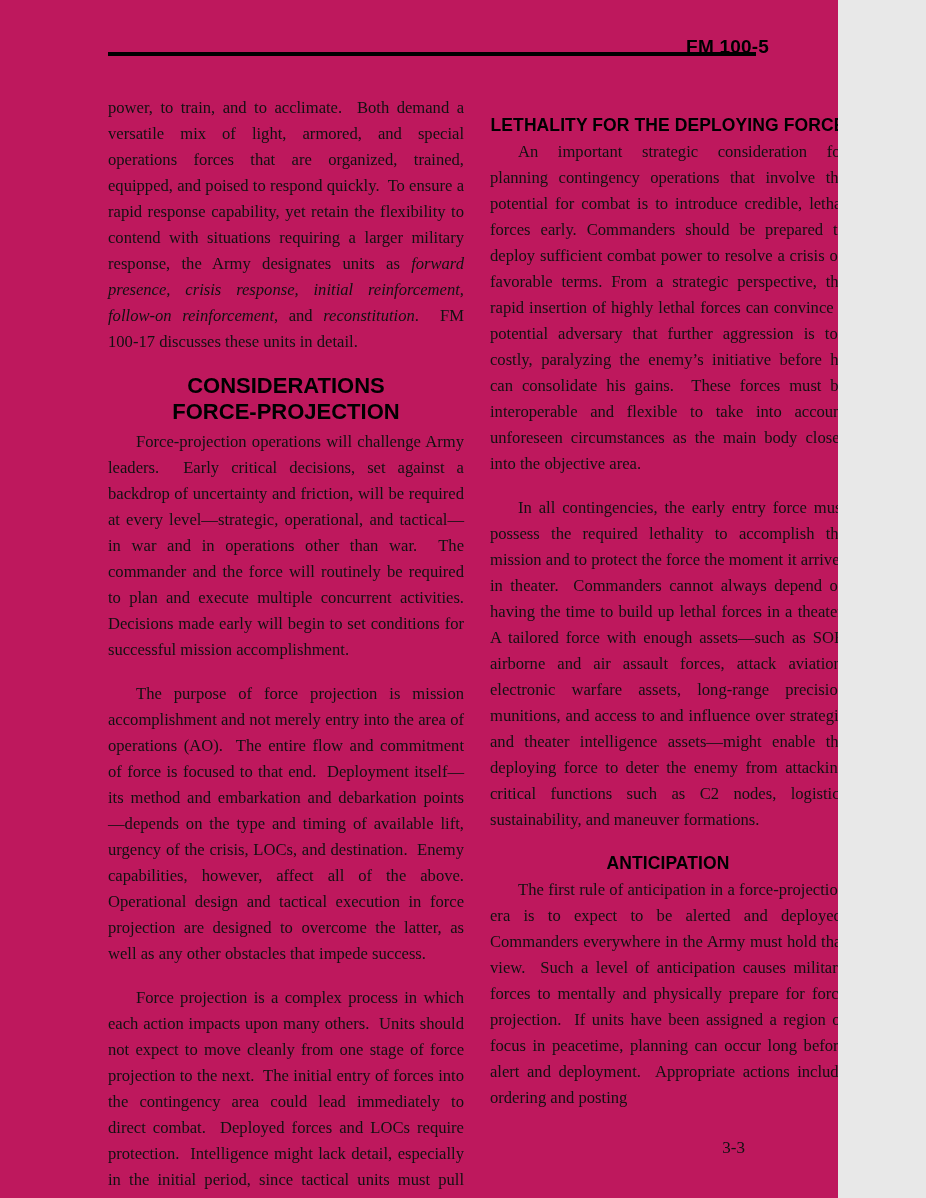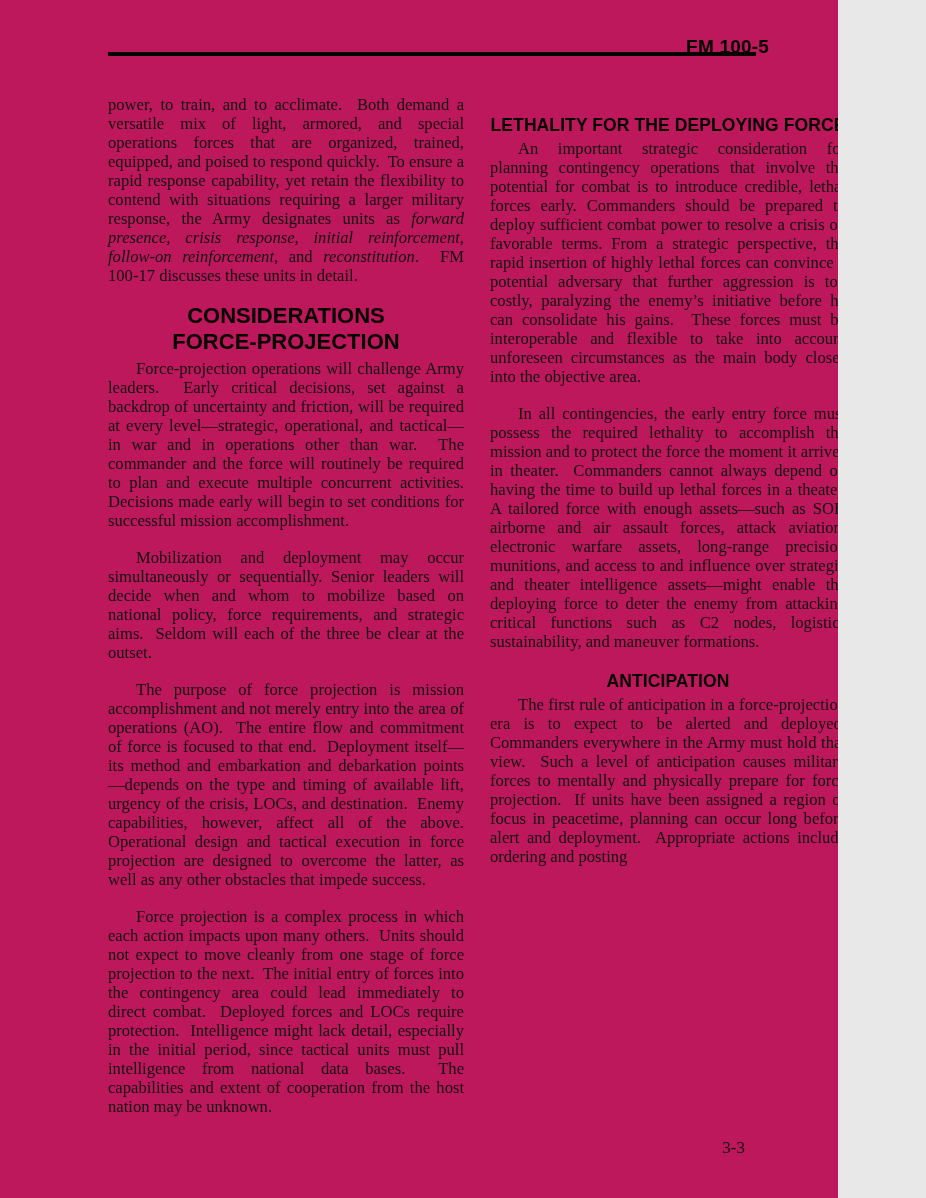--- a/index.html
+++ b/index.html
@@ -41,21 +41,21 @@
     width: 738px;
     display: flex;
     gap: 26px;
   }
   .col {
     width: 356px;
     flex: 0 0 356px;
   }
   .body-para {
     font-size: 16.6px;
-    line-height: 19px;
+    line-height: 26px;
     text-align: justify;
     white-space: pre-wrap;
     margin: 0 0 18px 0;
     text-indent: 28px;
   }
   .body-para.no-indent {
     text-indent: 0;
   }
   .section-heading {
     font-family: "Liberation Sans", sans-serif;
@@ -102,21 +102,20 @@
 
     <div class="col">
       <p class="body-para no-indent"><span>power, to train, and to acclimate.  Both demand a versatile mix of light, armored, and special operations forces that are organized, trained, equipped, and poised to respond quickly.  To ensure a rapid response capability, yet retain the flexibility to contend with situations requiring a larger military response, the Army designates units as </span><em>forward presence, crisis response, initial reinforcement, follow-on reinforcement</em><span>, and </span><em>reconstitution</em><span>.  FM 100-17 discusses these units in detail.</span></p>
 
       <h1 class="section-heading">
         <span>CONSIDERATIONS</span>
         <span>FORCE-PROJECTION</span>
       </h1>
 
       <p class="body-para">Force-projection operations will challenge Army leaders.  Early critical decisions, set against a backdrop of uncertainty and friction, will be required at every level—strategic, operational, and tactical—in war and in operations other than war.  The commander and the force will routinely be required to plan and execute multiple concurrent activities. Decisions made early will begin to set conditions for successful mission accomplishment.</p>
-      <p class="body-para">Mobilization and deployment may occur simultaneously or sequentially. Senior leaders will decide when and whom to mobilize based on national policy, force requirements, and strategic aims.  Seldom will each of the three be clear at the outset.</p>
       <p class="body-para">The purpose of force projection is mission accomplishment and not merely entry into the area of operations (AO).  The entire flow and commitment of force is focused to that end.  Deployment itself—its method and embarkation and debarkation points—depends on the type and timing of available lift, urgency of the crisis, LOCs, and destination.  Enemy capabilities, however, affect all of the above.  Operational design and tactical execution in force projection are designed to overcome the latter, as well as any other obstacles that impede success.</p>
       <p class="body-para">Force projection is a complex process in which each action impacts upon many others.  Units should not expect to move cleanly from one stage of force projection to the next.  The initial entry of forces into the contingency area could lead immediately to direct combat.  Deployed forces and LOCs require protection.  Intelligence might lack detail, especially in the initial period, since tactical units must pull intelligence from national data bases.  The capabilities and extent of cooperation from the host nation may be unknown.</p>
     </div>
 
     <div class="col">
 
       <h2 class="sub-heading">LETHALITY FOR THE DEPLOYING FORCE</h2>
 
       <p class="body-para">An important strategic consideration for planning contingency operations that involve the potential for combat is to introduce credible, lethal forces early. Commanders should be prepared to deploy sufficient combat power to resolve a crisis on favorable terms. From a strategic perspective, the rapid insertion of highly lethal forces can convince a potential adversary that further aggression is too costly, paralyzing the enemy’s initiative before he can consolidate his gains.  These forces must be interoperable and flexible to take into account unforeseen circumstances as the main body closes into the objective area.</p>
       <p class="body-para">In all contingencies, the early entry force must possess the required lethality to accomplish the mission and to protect the force the moment it arrives in theater.  Commanders cannot always depend on having the time to build up lethal forces in a theater.  A tailored force with enough assets—such as SOF, airborne and air assault forces, attack aviation, electronic warfare assets, long-range precision munitions, and access to and influence over strategic and theater intelligence assets—might enable the deploying force to deter the enemy from attacking critical functions such as C2 nodes, logistics sustainability, and maneuver formations.</p>

